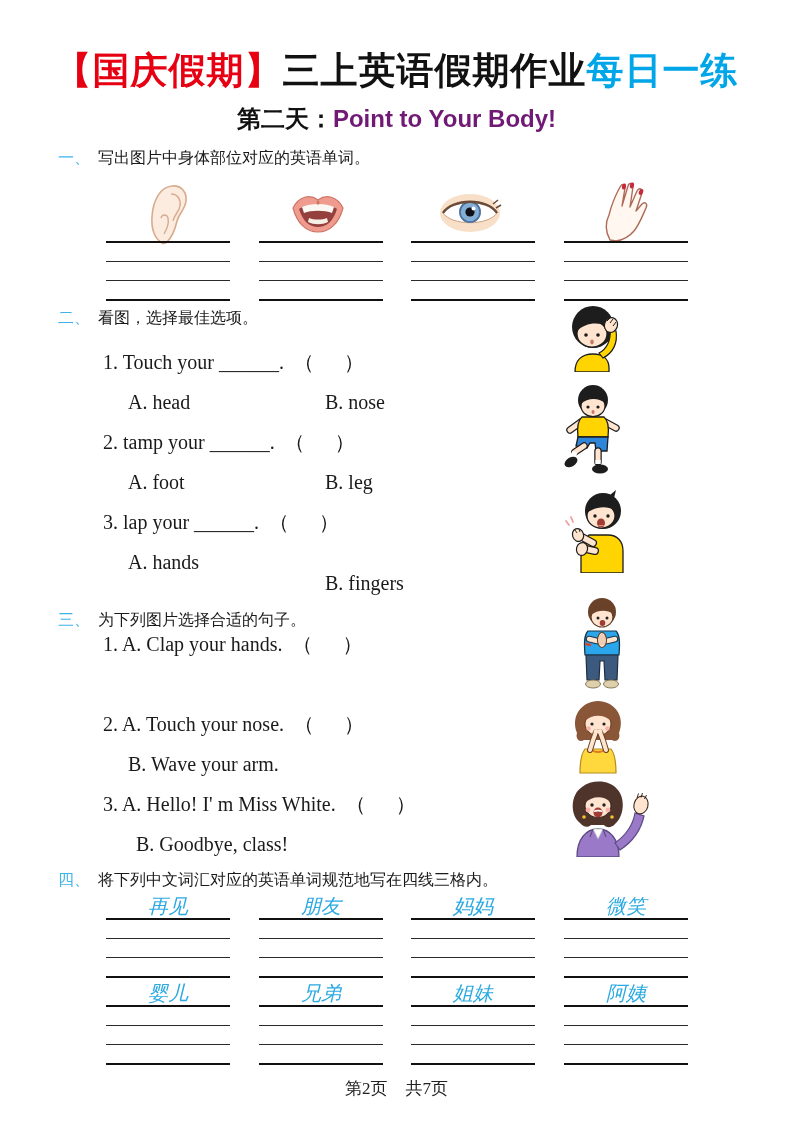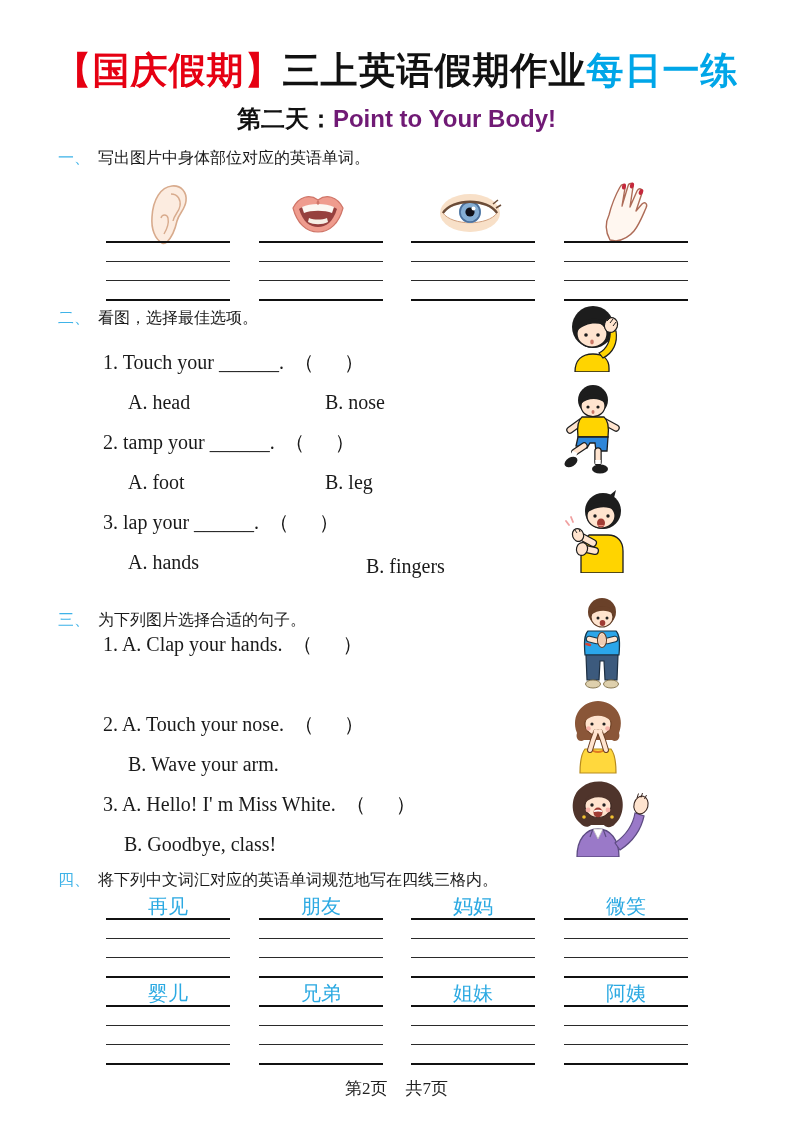--- a/index.html
+++ b/index.html
@@ -28,21 +28,21 @@
   
   .q-row{position:absolute;font-size:20px;white-space:pre;}
   .paren{white-space:pre;}
   
   .wlines{position:absolute;width:124px;}
   .wline{height:18px;border-top:1px solid #2a2a2a;}
   .wline.thick{border-top:2px solid #111111;}
   
   .cn-label{
     position:absolute;width:124px;text-align:center;font-size:20px;
-    color:#2ba9e2;white-space:nowrap;
+    color:#2ba9e2;white-space:nowrap;font-style:italic;
   }
   
   .footer{
     position:absolute;top:1077px;left:0;width:100%;text-align:center;
     font-size:17px;color:#222;
   }
   .footer span{margin:0 9px;}
   .illus{position:absolute;}
 </style>
 </head>
@@ -133,21 +133,21 @@
   <div class="q-row" style="left:103px;top:349px;"><span>1.</span> <span>Touch your ______.</span>  <span class="paren">（      ）</span></div>
   <div class="q-row" style="left:128px;top:391px;"><span>A. head</span></div>
   <div class="q-row" style="left:325px;top:391px;"><span>B. nose</span></div>
 
   <div class="q-row" style="left:103px;top:429px;"><span>2.</span> <span>tamp your ______.</span>  <span class="paren">（      ）</span></div>
   <div class="q-row" style="left:128px;top:471px;"><span>A. foot</span></div>
   <div class="q-row" style="left:325px;top:471px;"><span>B. leg</span></div>
 
   <div class="q-row" style="left:103px;top:509px;"><span>3.</span> <span>lap your ______.</span>  <span class="paren">（      ）</span></div>
   <div class="q-row" style="left:128px;top:551px;"><span>A. hands</span></div>
-  <div class="q-row" style="left:325px;top:555px;margin-left:41px;"><span>B. fingers</span></div>
+  <div class="q-row" style="left:325px;top:572px;"><span>B. fingers</span></div>
 
   <div class="illus" style="left:566px;top:302px;">
     <svg viewBox="0 0 60 70" width="60" height="70">
       <circle cx="27" cy="25" r="21" fill="#1d1d1d"></circle>
       <ellipse cx="26" cy="32" rx="15" ry="13" fill="#ffe4cf" stroke="#1d1d1d" stroke-width="1.2"></ellipse>
       <path d="M11 29 C8 14 44 12 44 27 C35 19 20 20 11 29 Z" fill="#1d1d1d"></path>
       <circle cx="20" cy="33" r="1.8" fill="#1d1d1d"></circle>
         <circle cx="32" cy="33" r="1.8" fill="#1d1d1d"></circle>
       <ellipse cx="26" cy="40" rx="1.8" ry="2.4" fill="#cc7766"></ellipse>
       <path d="M9 70 C9 58 16 52 27 52 C37 52 43 57 43 66 L43 70 Z" fill="#ffd400" stroke="#1d1d1d" stroke-width="1.3"></path>
@@ -207,21 +207,21 @@
   <div class="sec-head" style="top:590px;margin-top:20px;">
     <span class="marker">三、</span><span>为下列图片选择合适的句子。</span>
   </div>
 
   <div class="q-row" style="left:103px;top:631px;"><span>1.</span> <span>A. Clap your hands.</span>  <span class="paren">（      ）</span></div>
 
   <div class="q-row" style="left:103px;top:711px;"><span>2.</span> <span>A. Touch your nose.</span>  <span class="paren">（      ）</span></div>
   <div class="q-row" style="left:128px;top:753px;"><span>B. Wave your arm.</span></div>
 
   <div class="q-row" style="left:103px;top:791px;"><span>3.</span> <span>A. Hello! I' m Miss White.</span>  <span class="paren">（      ）</span></div>
-  <div class="q-row" style="left:124px;top:833px;text-align:center;"><span>B. Goodbye, class!</span></div>
+  <div class="q-row" style="left:136px;top:833px;text-align:center;"><span>B. Goodbye, class!</span></div>
 
   <div class="illus" style="left:574px;top:597px;">
     <svg viewBox="0 0 56 94" width="56" height="94">
       <circle cx="28" cy="15" r="14" fill="#6a4129"></circle>
       <ellipse cx="28" cy="20" rx="11" ry="10" fill="#ffe4cf" stroke="#5d3a24" stroke-width="1.1"></ellipse>
       <path d="M17 18 C16 7 40 6 39 17 C33 12 23 13 17 18 Z" fill="#6a4129"></path>
       <circle cx="24" cy="21" r="1.5" fill="#222222"></circle>
         <circle cx="33" cy="21" r="1.5" fill="#222222"></circle>
       <ellipse cx="28.5" cy="26" rx="2.8" ry="3" fill="#a03c34"></ellipse>
       <path d="M14 34 C10 38 10 46 11 58 L45 58 C46 46 46 38 42 34 Z" fill="#2ba6ea" stroke="#17364a" stroke-width="1.2"></path>

